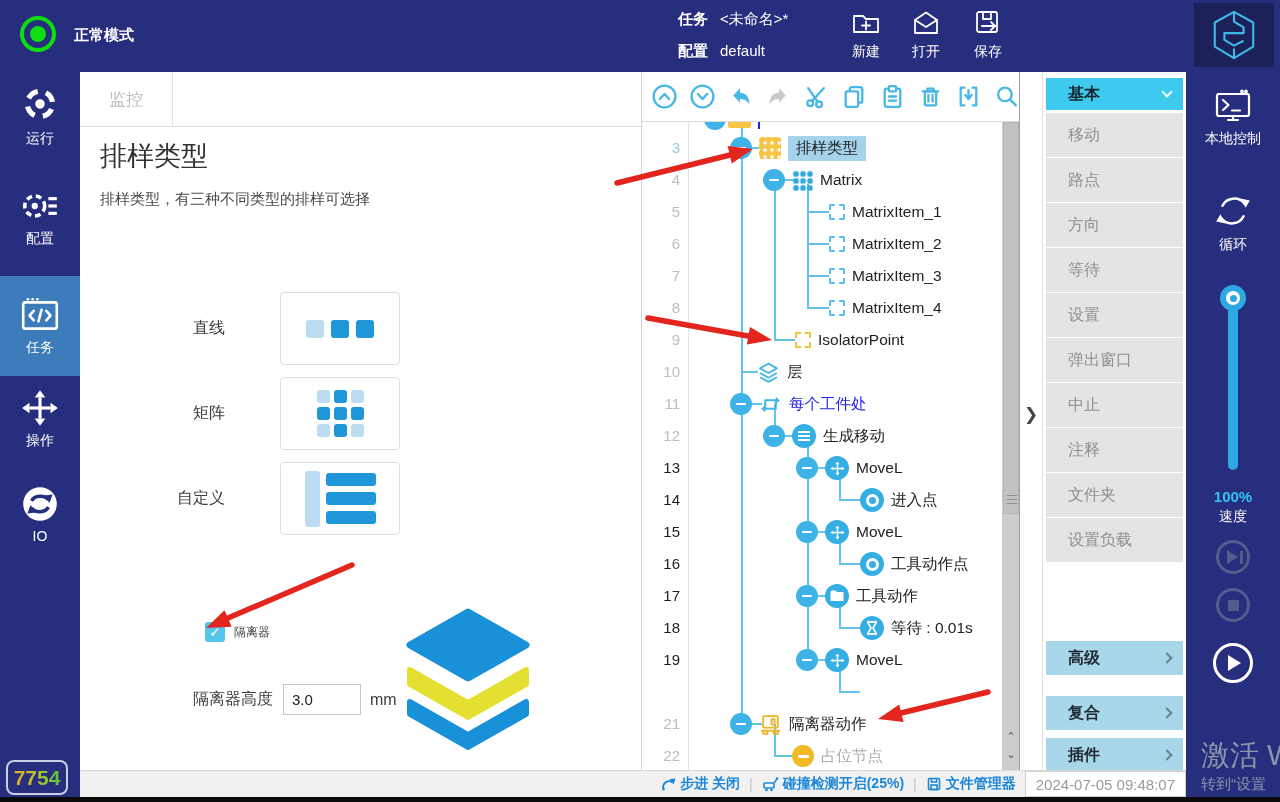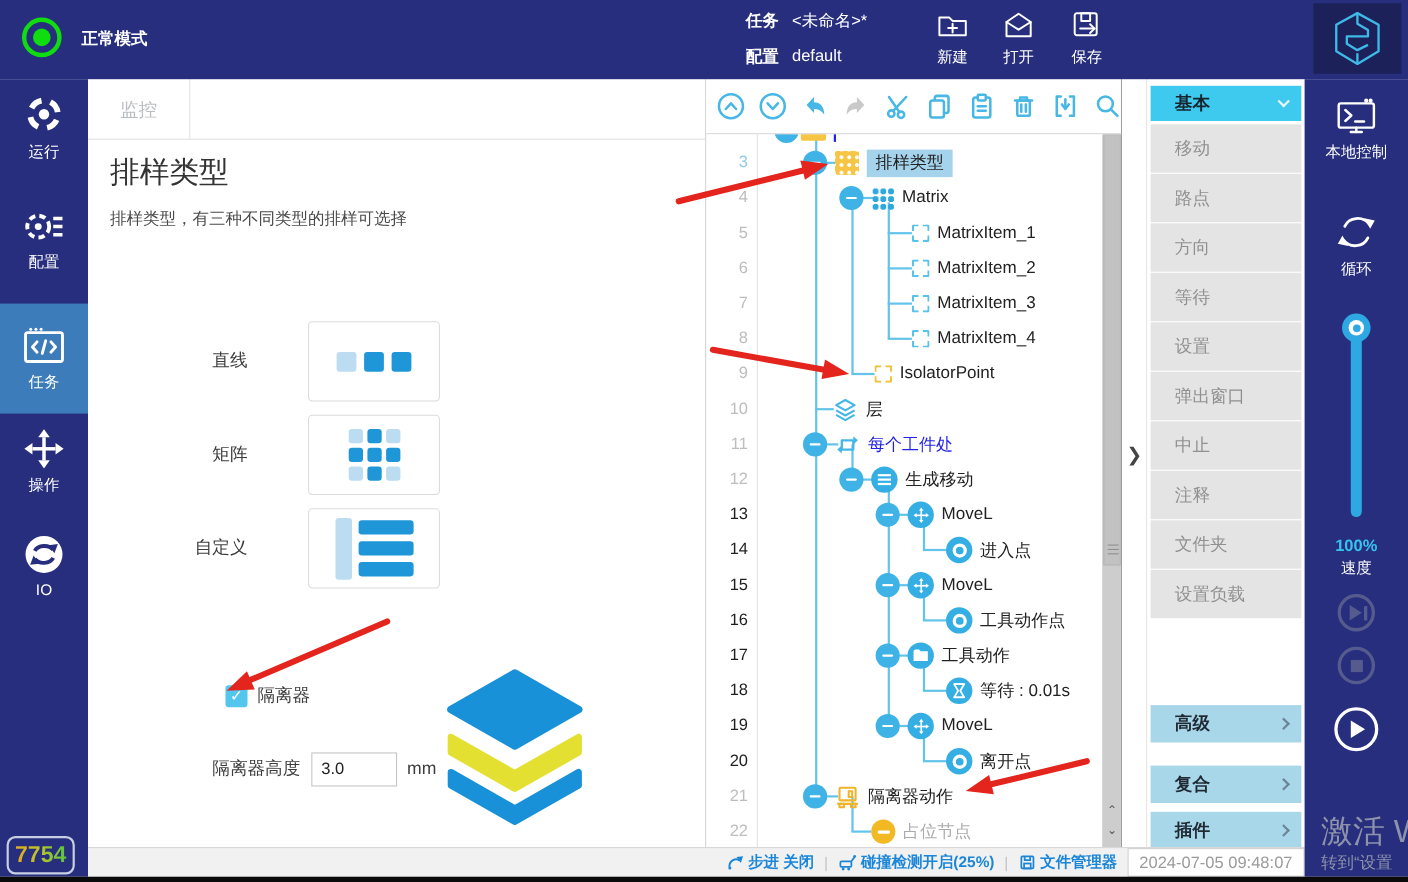--- a/index.html
+++ b/index.html
@@ -42,21 +42,21 @@
   .sq { border-radius:3px; }
   .ic-line { display:flex; gap:7px; } .ic-line .sq { width:18px; height:18px; }
   .ic-mx { display:grid; grid-template-columns:repeat(3,13px); gap:4px; } .ic-mx .sq { width:13px; height:13px; }
   .c-d { background:#1f96d8; } .c-l { background:#bcdcf2; }
   .ic-cu { display:flex; gap:6px; align-items:center; }
   .ic-cu .vb { width:15px; height:56px; background:#bcdcf2; border-radius:3px; }
   .ic-cu .hbs { display:flex; flex-direction:column; gap:6px; }
   .ic-cu .hb { width:50px; height:13px; background:#1f96d8; border-radius:3px; }
   .chk-row { left:125px; top:550px; display:flex; align-items:center; gap:9px; }
   .chkbox { width:20px; height:20px; background:#53c6ee; border-radius:3px; color:#fff; font-size:14px; display:flex; align-items:center; justify-content:center; cursor:pointer; }
-  .chk-lbl { font-size:16px; color:#3d3d3d;text-align:center; }
+  .chk-lbl { font-size:12px; color:#3d3d3d;text-align:center; }
   .hgt-row { left:113px; top:612px; display:flex; align-items:center; }
   .hgt-lbl { font-size:16px; color:#3d3d3d; margin-right:10px; }
   .hgt-in { width:78px; height:31px; border:1px solid #c6c6c6; font-size:15px; padding-left:8px; color:#222; font-family:inherit; }
   .hgt-unit { font-size:16px; color:#3d3d3d; margin-left:9px; }
 
   
   .treepanel { left:641px; top:72px; width:378px; height:698px; background:#fff; border-left:1px solid #d4d4d4; overflow:hidden; }
   .ttoolbar { left:0; top:0; width:378px; height:50px; background:#fff; border-bottom:1px solid #dadada; display:flex; align-items:center; gap:11px; padding-left:9px; z-index:5; position:absolute; }
   .ttoolbar .tbi { width:27px; height:27px; cursor:pointer; }
   .gutter-line { left:46px; top:50px; width:1px; height:648px; background:#e3e3e3; }
@@ -635,29 +635,20 @@
               <rect x="3" y="7.2" width="10" height="1.6"></rect>
           <polygon points="8,0.5 5.8,3.5 10.2,3.5"></polygon>
               <polygon points="8,15.5 5.8,12.5 10.2,12.5"></polygon>
               <polygon points="0.5,8 3.5,5.8 3.5,10.2"></polygon>
               <polygon points="15.5,8 12.5,5.8 12.5,10.2"></polygon>
             </svg>
           </span>
         <span class="tlabel">MoveL</span>
       </div>
     </div>
-    <div class="trow" style="top:604px">
-      <span class="tnum n-k">20</span>
-      <div class="tcontent" style="left:218px">
-        <span class="ic-way">
-            <i></i>
-          </span>
-        <span class="tlabel">离开点</span>
-      </div>
-    </div>
     <div class="trow" style="top:636px">
       <span class="tnum n-g">21</span>
       <div class="tcontent" style="left:88px">
         <span class="expander">
             <i></i>
           </span>
         <span>
           <svg width="23" height="23" viewBox="0 0 22 22" fill="none" stroke="#f0b429" stroke-width="1.8" stroke-linejoin="round">
             <rect x="4" y="3" width="14" height="11" rx="1"></rect>
               <path d="M12,6 H15 V11 H12 Z"></path>

